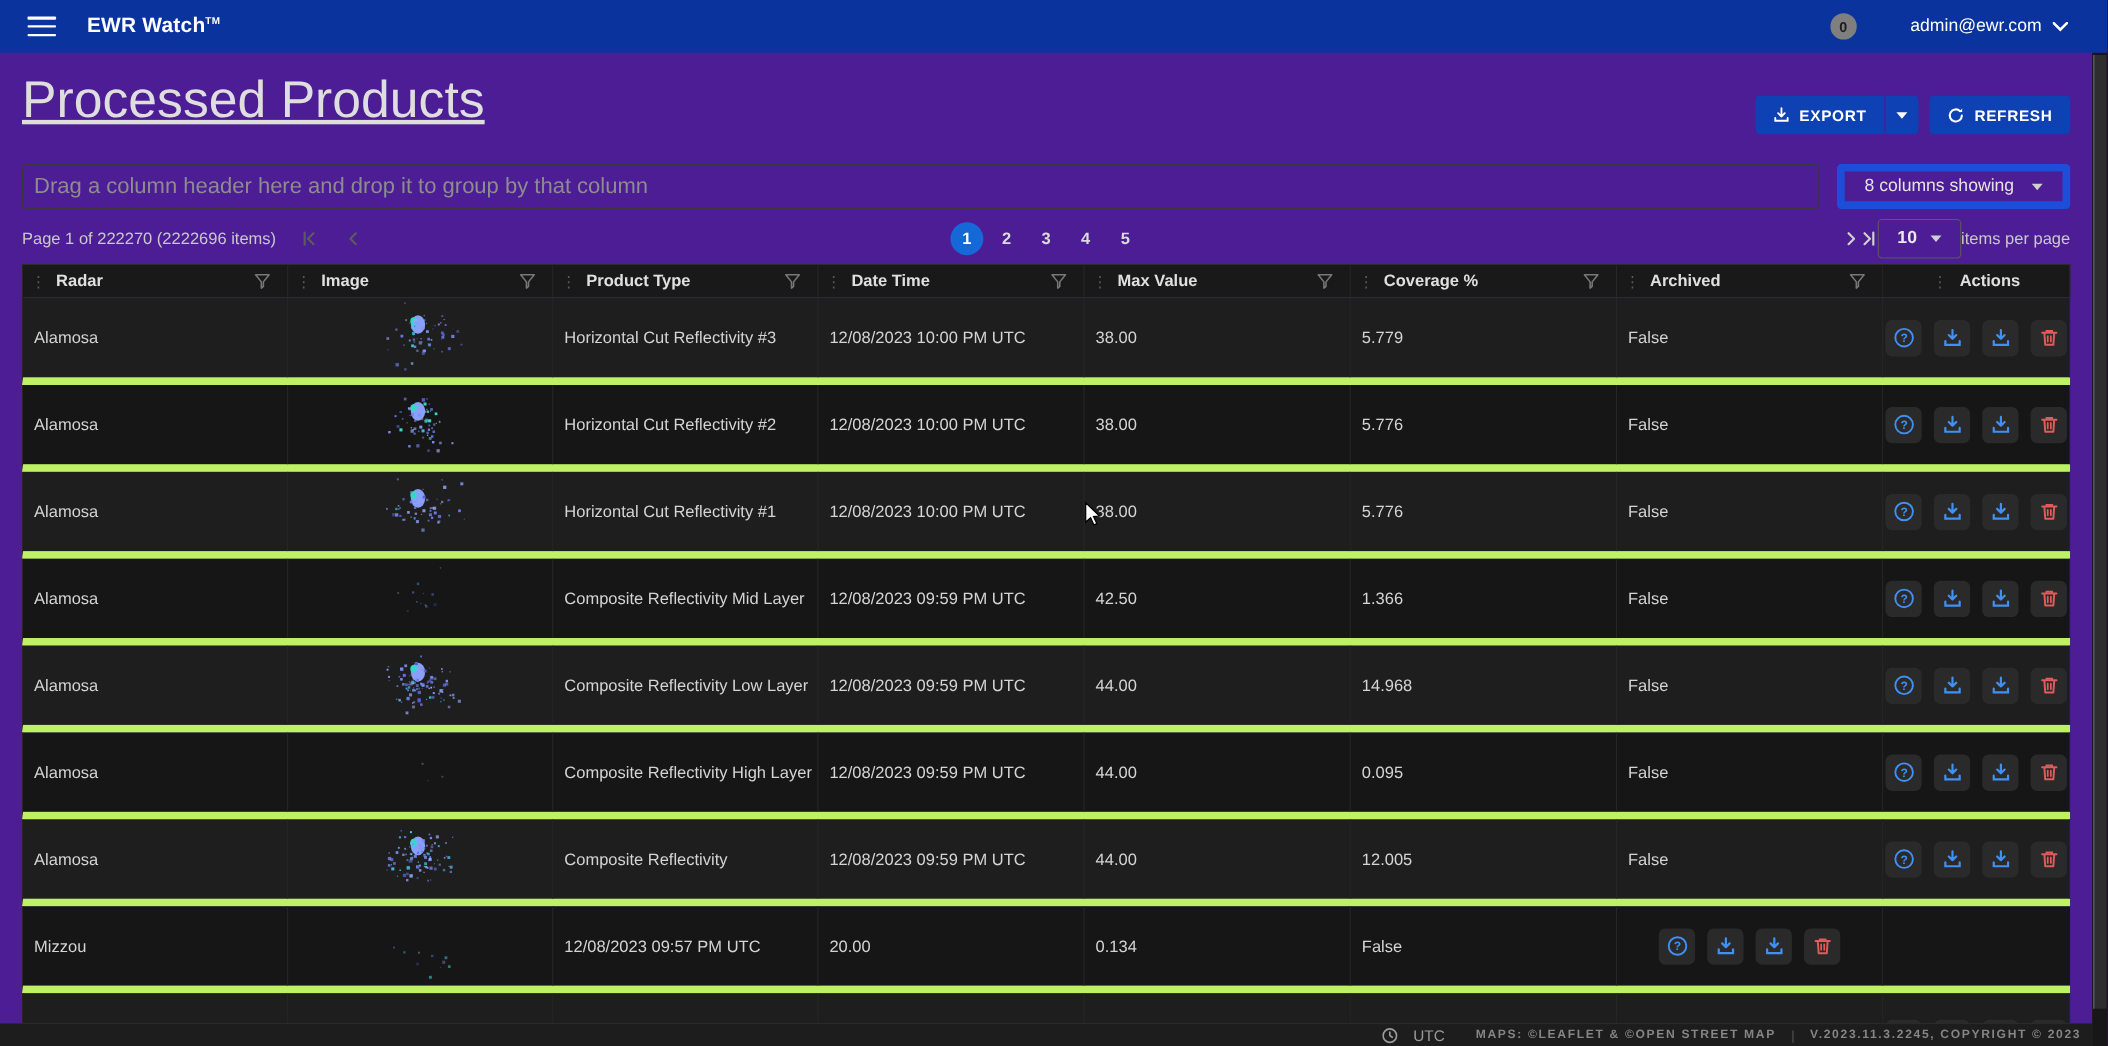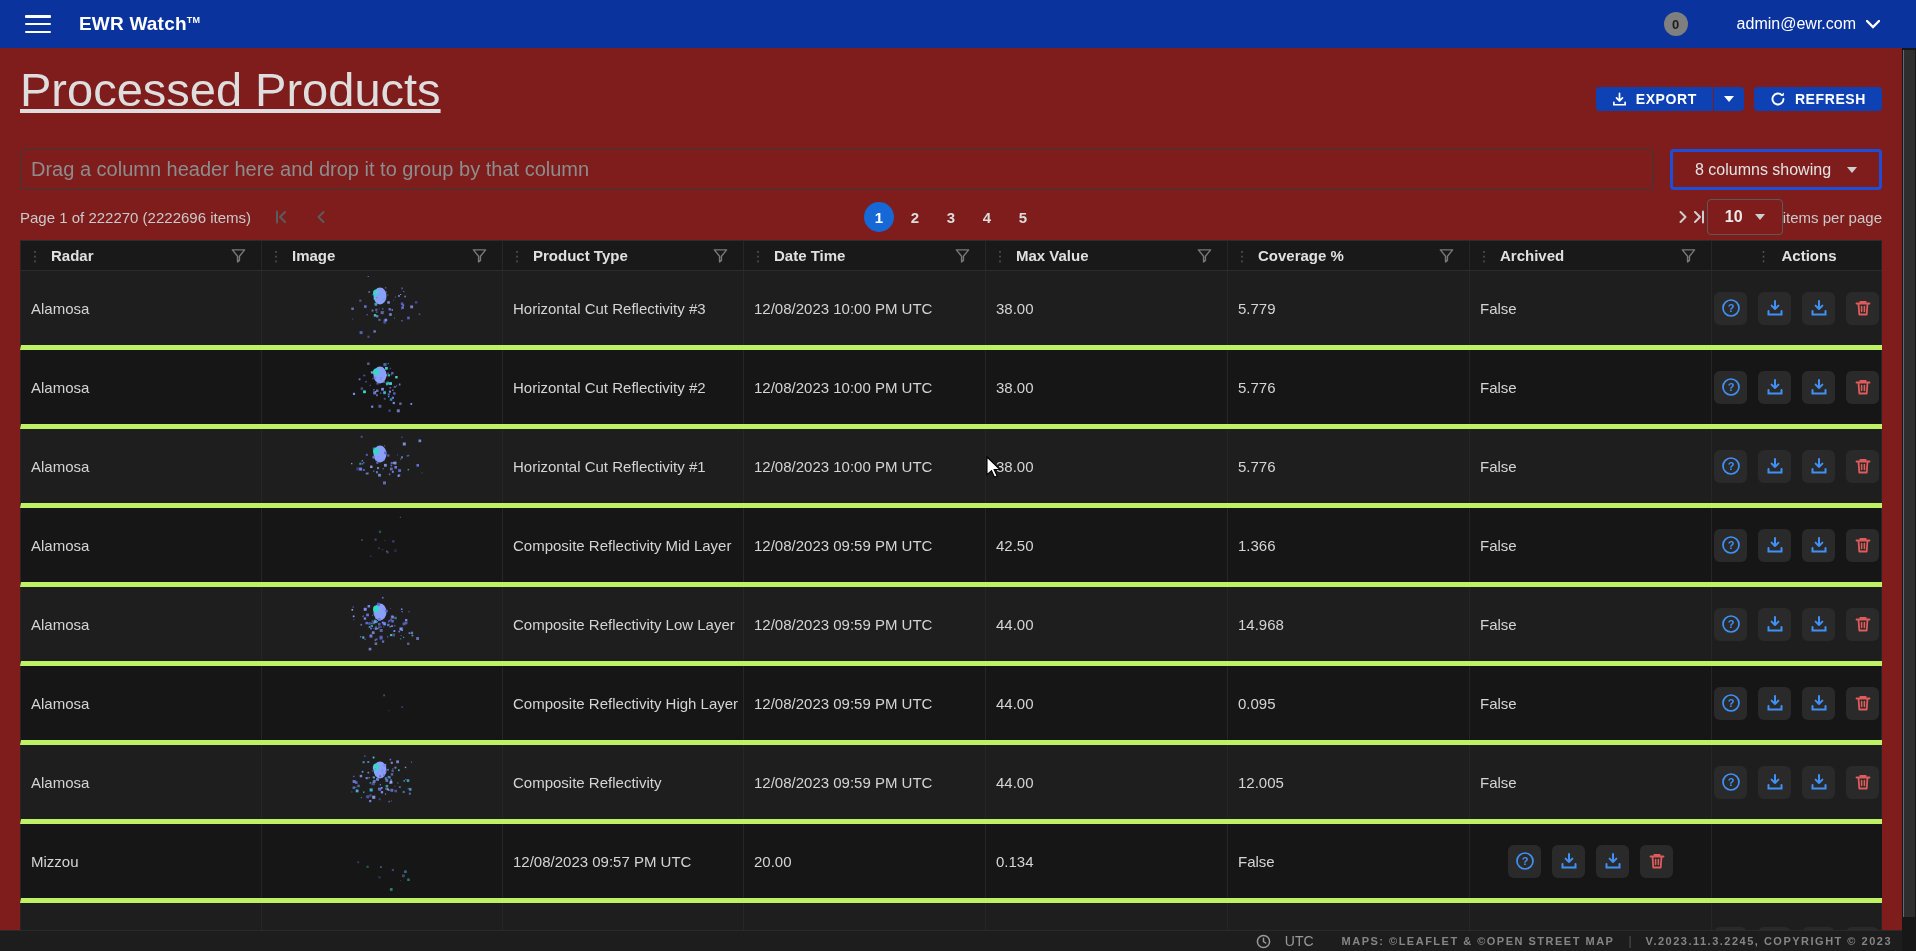--- a/index.html
+++ b/index.html
@@ -1,49 +1,49 @@
 <!DOCTYPE html>
 <html><head>
 <meta charset="utf-8">
 <style>
   * { box-sizing: border-box; margin: 0; padding: 0; }
   html,body { background:#0e0e0e; }
   body { font-family:"Liberation Sans", sans-serif; }
-  #app { position:relative; width:1916px; height:951px; background:#7f1d1d; overflow:hidden; }
+  #app { position:relative; width:1916px; height:951px; background:#4c1d95; overflow:hidden; }
 
   
   .appbar { position:absolute; left:0; top:0; width:100%; height:48px; background:#0a339e;
             display:flex; align-items:center; color:#fff; }
   .hamburger { width:26px; height:18px; margin-left:25px; display:flex; flex-direction:column;
                justify-content:space-between; cursor:pointer; }
   .hamburger span { display:block; height:2.5px; background:#fff; border-radius:1px; }
   .app-title { margin-left:28px; font-size:19px; font-weight:700; letter-spacing:.2px; }
   .app-title sup { font-size:9px; font-weight:700; }
   .appbar-right { margin-left:auto; margin-right:36px; display:flex; align-items:center; gap:20px; }
   .badge { width:24px; height:24px; border-radius:50%; background:#7f7f7f; color:#1c1c1c;
            font-size:13px; font-weight:700; display:flex; align-items:center; justify-content:center; }
   .user { display:flex; align-items:center; gap:10px; font-size:16px; cursor:pointer;margin-left:29px; }
 
   
   .page-title { position:absolute; left:20px; top:62px; font-size:47px; font-weight:400; color:#dedede;text-decoration:underline; }
   .toolbar { position:absolute; top:87px; right:34px; display:flex; gap:10px; height:35px; }
   .btn { background:#0d41b4; color:#fff; border:none; border-radius:4px; font-family:inherit;
          font-size:14px; font-weight:700; letter-spacing:.6px; display:flex; align-items:center;
-         gap:9px; padding:0 16px; cursor:pointer; height:24px; }
+         gap:9px; padding:0 16px; cursor:pointer; height:35px; }
   .split { display:flex; }
   .split .btn.main { border-radius:4px 0 0 4px; }
   .split .btn.caret-seg { border-radius:0 4px 4px 0; margin-left:1px; padding:0 10px; }
   .caret { display:inline-block; width:0; height:0; border-left:5px solid transparent;
            border-right:5px solid transparent; border-top:6px solid #fff; }
 
   
   .groupbar { position:absolute; left:20px; right:34px; top:149px; height:41px; display:flex; gap:16px; }
   .dragzone { flex:1; border:1px solid #383838; border-radius:4px; display:flex; align-items:center;
               padding-left:10px; color:#8d8d8d; font-size:20px; }
-  .colselect { width:212px; border:3px solid #1d4ed8; border-radius:4px; display:flex; align-items:center;
+  .colselect { width:212px; border:7px solid #1d4ed8; border-radius:4px; display:flex; align-items:center;
                justify-content:center; gap:16px; color:#e3e3e3; font-size:16px; cursor:pointer; }
   .caret-sm { display:inline-block; width:0; height:0; border-left:5px solid transparent;
               border-right:5px solid transparent; border-top:6px solid #cfcfcf; }
 
   
   .pager { position:absolute; left:20px; right:34px; top:197px; height:40px; display:flex; align-items:center; }
   .pager-summary { color:#c9c9c9; font-size:15px; }
   .navicons-left { display:flex; align-items:center; gap:24px; margin-left:22px; }
   .pages { position:absolute; left:50%; transform:translateX(-50%); display:flex; align-items:center; gap:6px; }
   .page-btn { width:30px; height:30px; border-radius:50%; display:flex; align-items:center; justify-content:center;
@@ -62,21 +62,21 @@
            border-top:1px solid #2c2c2c; border-bottom:1px solid #2c2c2c; border-left:1px solid #262626; }
   .th { display:flex; align-items:center; padding-left:7px; border-right:1px solid #262626;
         color:#e0e0e0; font-size:15px; font-weight:700; overflow:hidden; }
   .th.center { justify-content:center; padding-left:0; }
   .th.center .th-label { margin-left:11px; }
   .grip { color:#5a5a5a; font-size:14px; font-weight:400; letter-spacing:0; margin-right:0; cursor:grab; }
   .th-label { margin-left:9px; white-space:nowrap; }
   .funnel { margin-left:auto; margin-right:14px; cursor:pointer; flex:none; }
 
   .tbody { position:absolute; left:20px; top:271px; width:1862px; height:659px; overflow:hidden; }
-  .trow { height:79px; background:#161616; border-bottom:5px solid #bef264; border-left:1px solid #262626; }
+  .trow { height:79px; background:#161616; border-bottom:7px solid #bef264; border-left:1px solid #262626; }
   .trow.odd { background:#1e1e1e; }
   .trow.partial { height:80px; border-bottom:none; }
   .td { display:flex; align-items:center; padding-left:10px; border-right:1px solid #262626;
         color:#d4d4d4; font-size:15px; overflow:hidden; white-space:nowrap; }
   .td.img { justify-content:center; padding-left:0; }
   .td.actions { justify-content:center; padding-left:0; gap:11px; }
   .act-btn { width:33px; height:33px; border-radius:6px; background:#2a2a2a; border:none; cursor:pointer;
              display:flex; align-items:center; justify-content:center; flex:none; }
 
   

